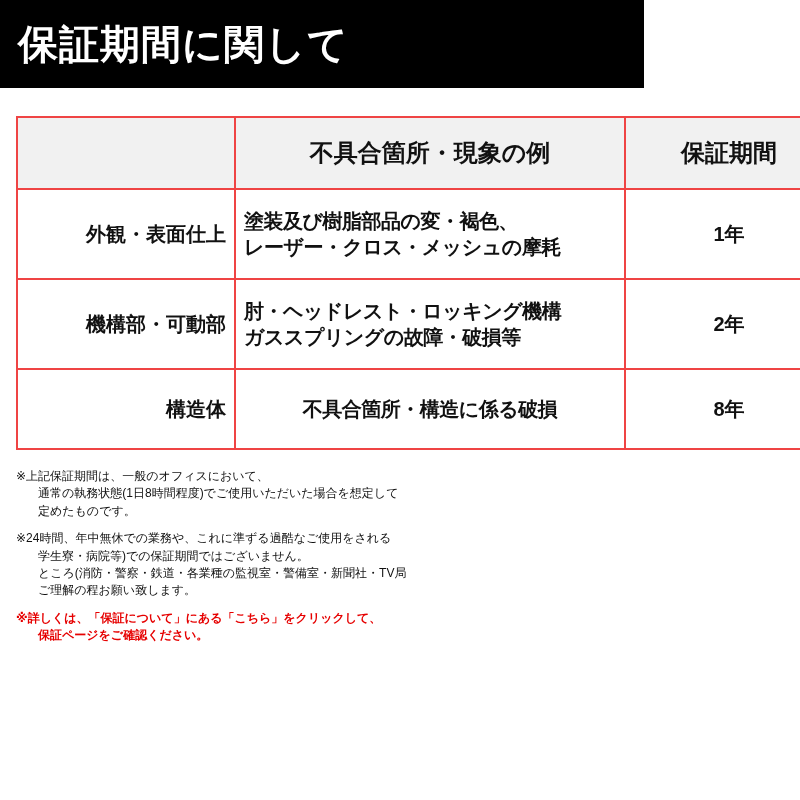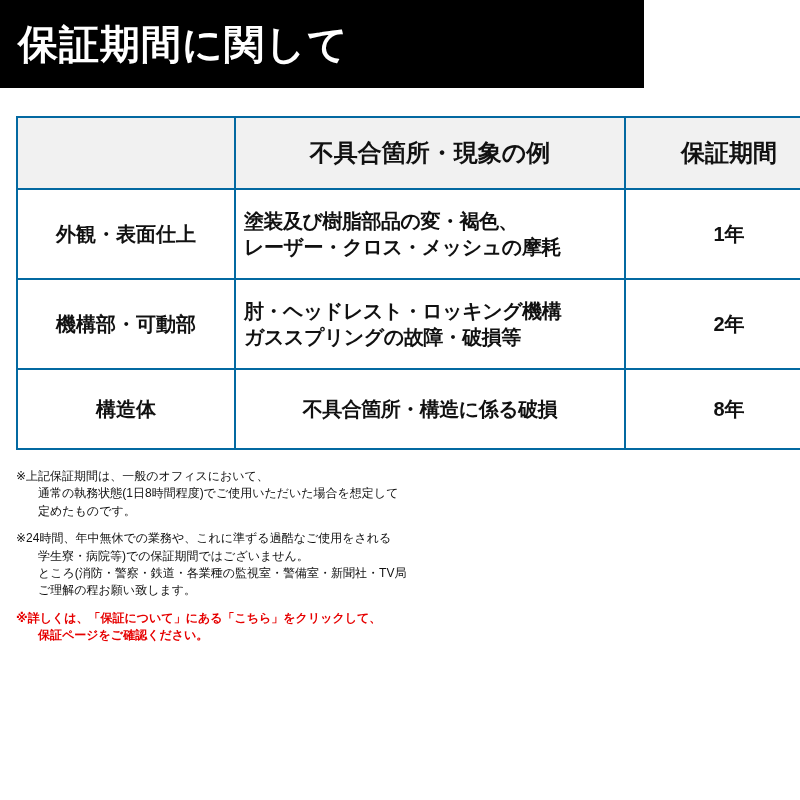--- a/index.html
+++ b/index.html
@@ -41,39 +41,39 @@
   .table-wrap {
     padding: 28px 16px 0 16px;
     box-sizing: border-box;
   }
   table.warranty {
     border-collapse: collapse;
     width: 768px;
     table-layout: fixed;
   }
   table.warranty td, table.warranty th {
-    border: 2px solid #0369a1;
+    border: 2px solid #ef4444;
     padding: 6px 8px;
     font-size: 20px;
     font-weight: bold;
     vertical-align: middle;
     color: #111;
   }
   table.warranty thead th {
     background: #f1f1f1;
     text-align: center;
     height: 58px;
     font-size: 24px;
   }
   th.col-blank { width: 200px; background: #f1f1f1; }
   th.col-example { width: 372px; }
   th.col-period { width: 190px; }
 
   td.cat {
-    text-align: center;
+    text-align: right;
     font-size: 21px;
     font-weight: bold;
   }
   td.example {
     text-align: left;
     font-size: 21px;
     font-weight: bold;
     line-height: 1.32;
     letter-spacing: -0.5px;
     border-radius: 11px;

